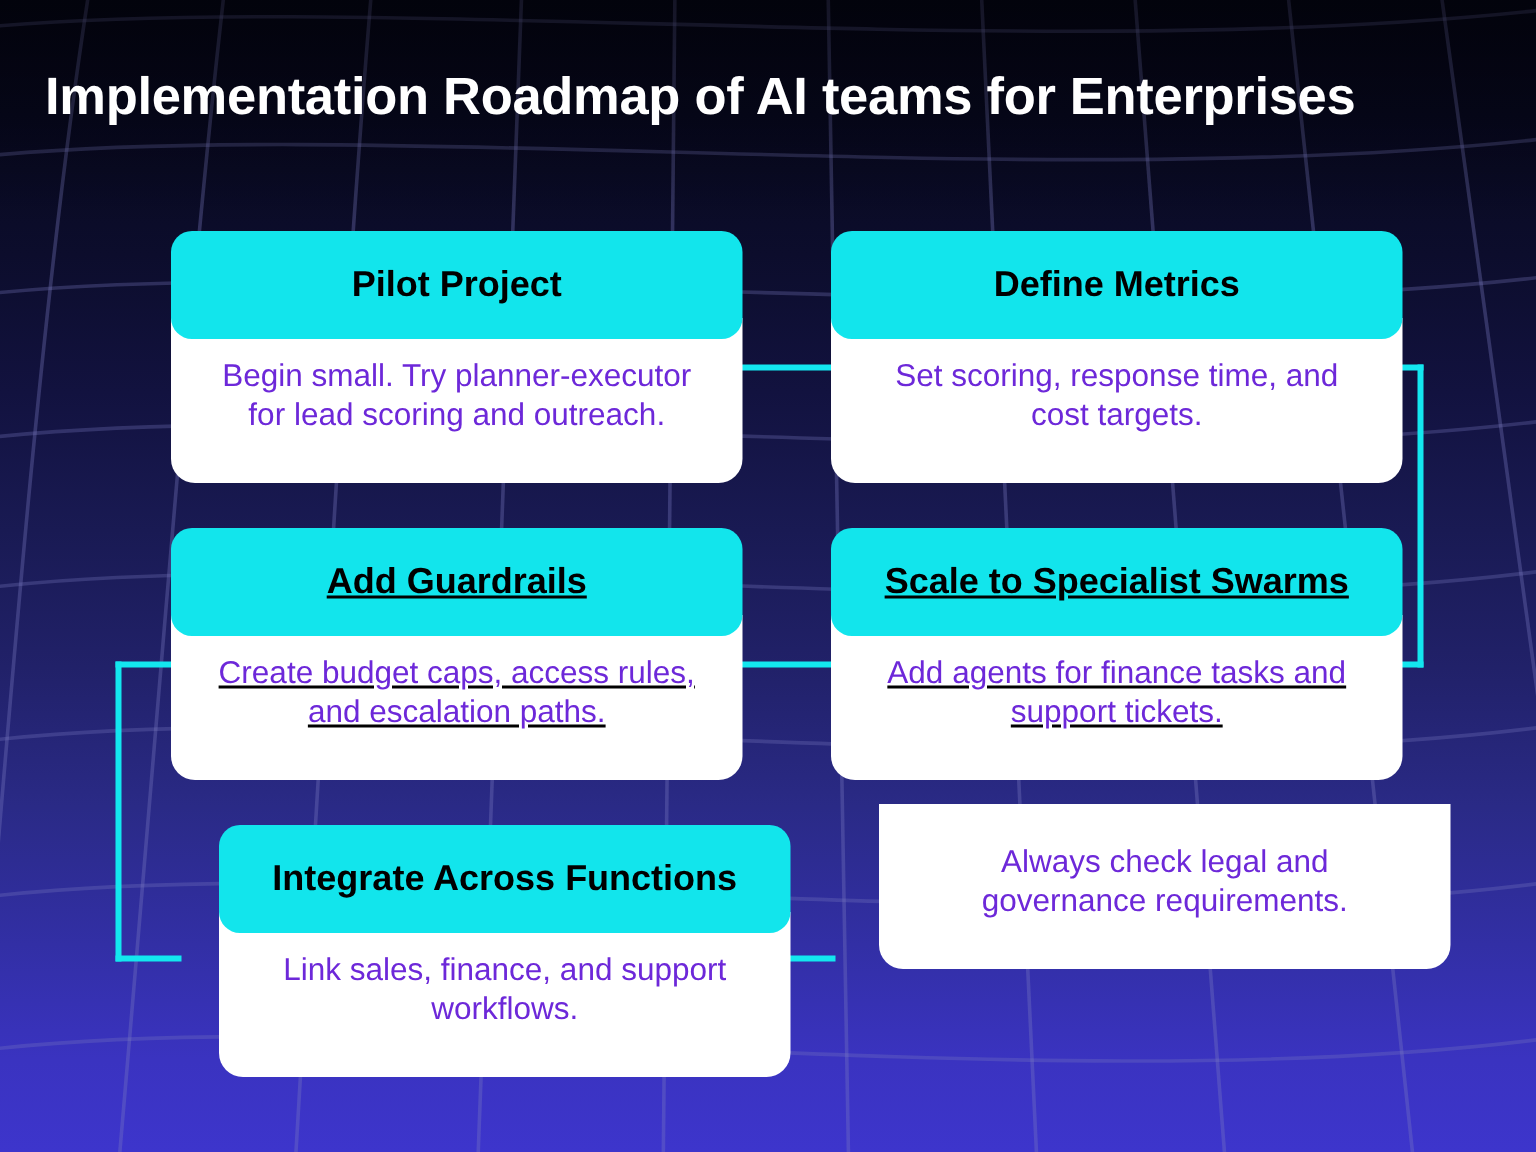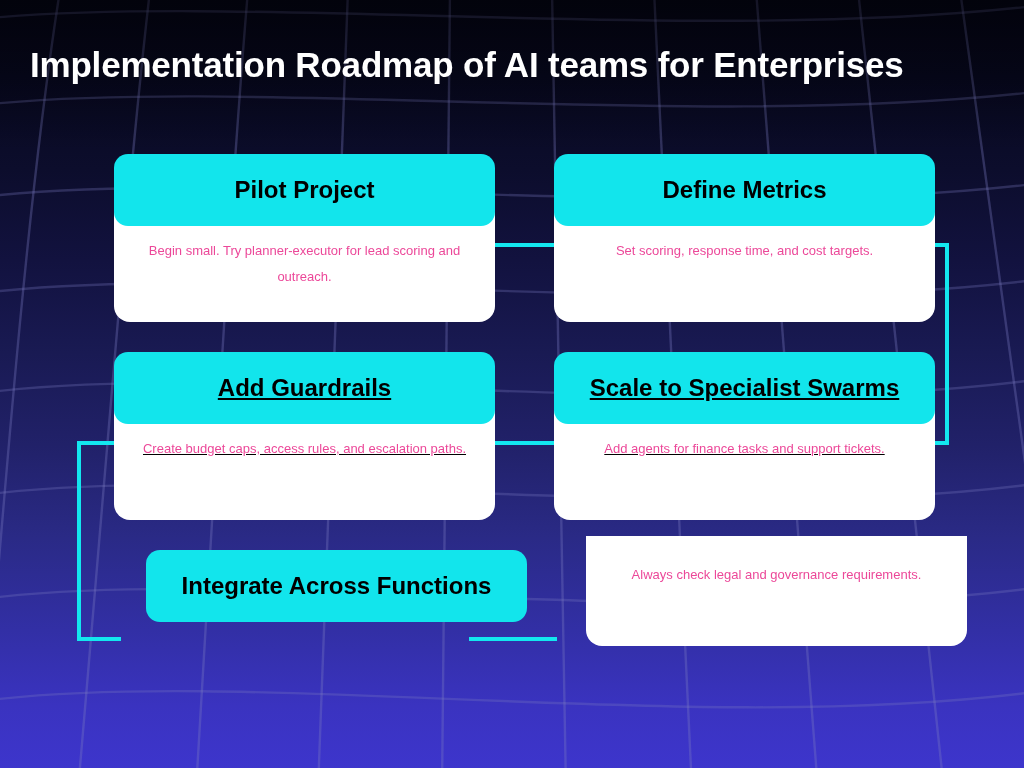--- a/index.html
+++ b/index.html
@@ -101,22 +101,22 @@
     border-radius: 0 0 16px 16px;
     margin-top: -14px;
     padding: 26px 24px 30px 24px;
     min-height: 110px;
     box-sizing: border-box;
     display: flex;
     align-items: flex-start;
     justify-content: center;
   }
   .card-body-text {
-    color: #ec4899;
-    font-size: 13px;
+    color: #6d28d9;
+    font-size: 21px;
     line-height: 26px;
     text-align: center;
   }
 </style>
 </head>
 <body>
 
 <div id="stage">
 
   <div id="grid-layer">
@@ -199,20 +199,23 @@
     </div>
     <div class="card-body">
       <div class="card-body-text">Add agents for finance tasks and support tickets.</div>
     </div>
   </div>
 
   <div class="card card-col-left card-row-3">
     <div class="card-head">
       <div class="card-head-text">Integrate Across Functions</div>
     </div>
+    <div class="card-body">
+      <div class="card-body-text">Link sales, finance, and support workflows.</div>
+    </div>
   </div>
 
   <div class="card card-col-right card-row-3">
     <div class="card-body">
       <div class="card-body-text">Always check legal and governance requirements.</div>
     </div>
   </div>
 
 </div>
 

